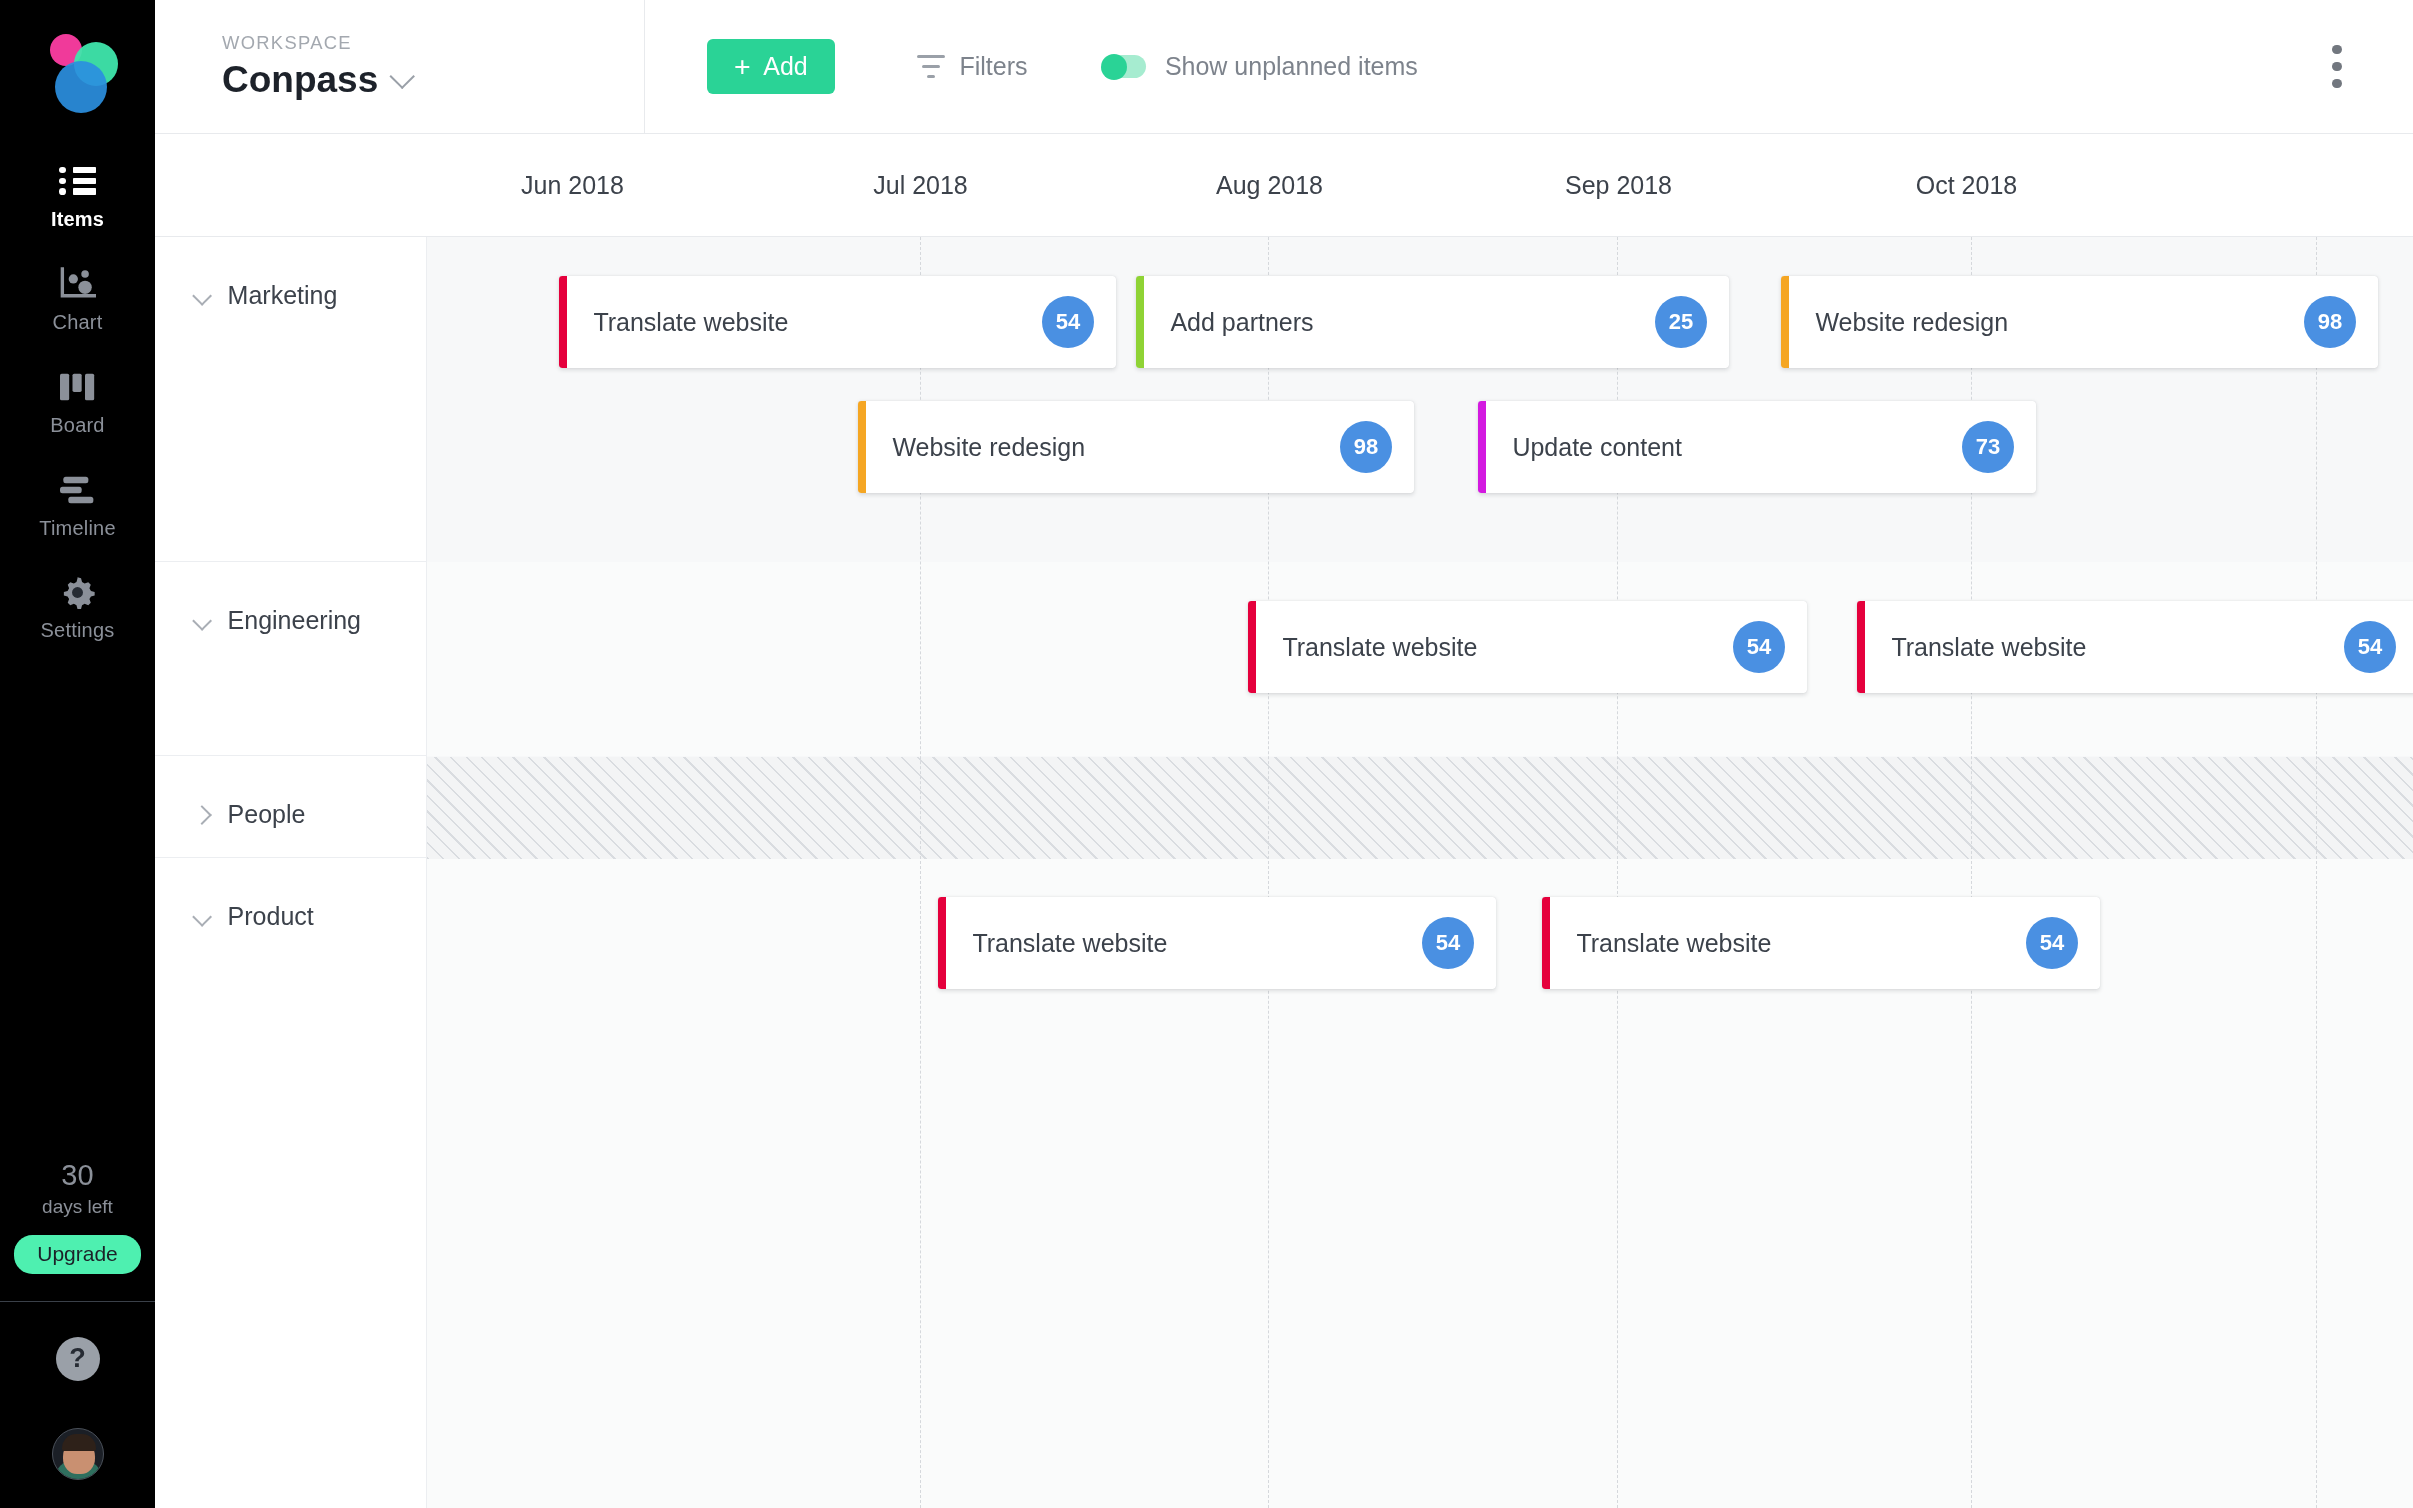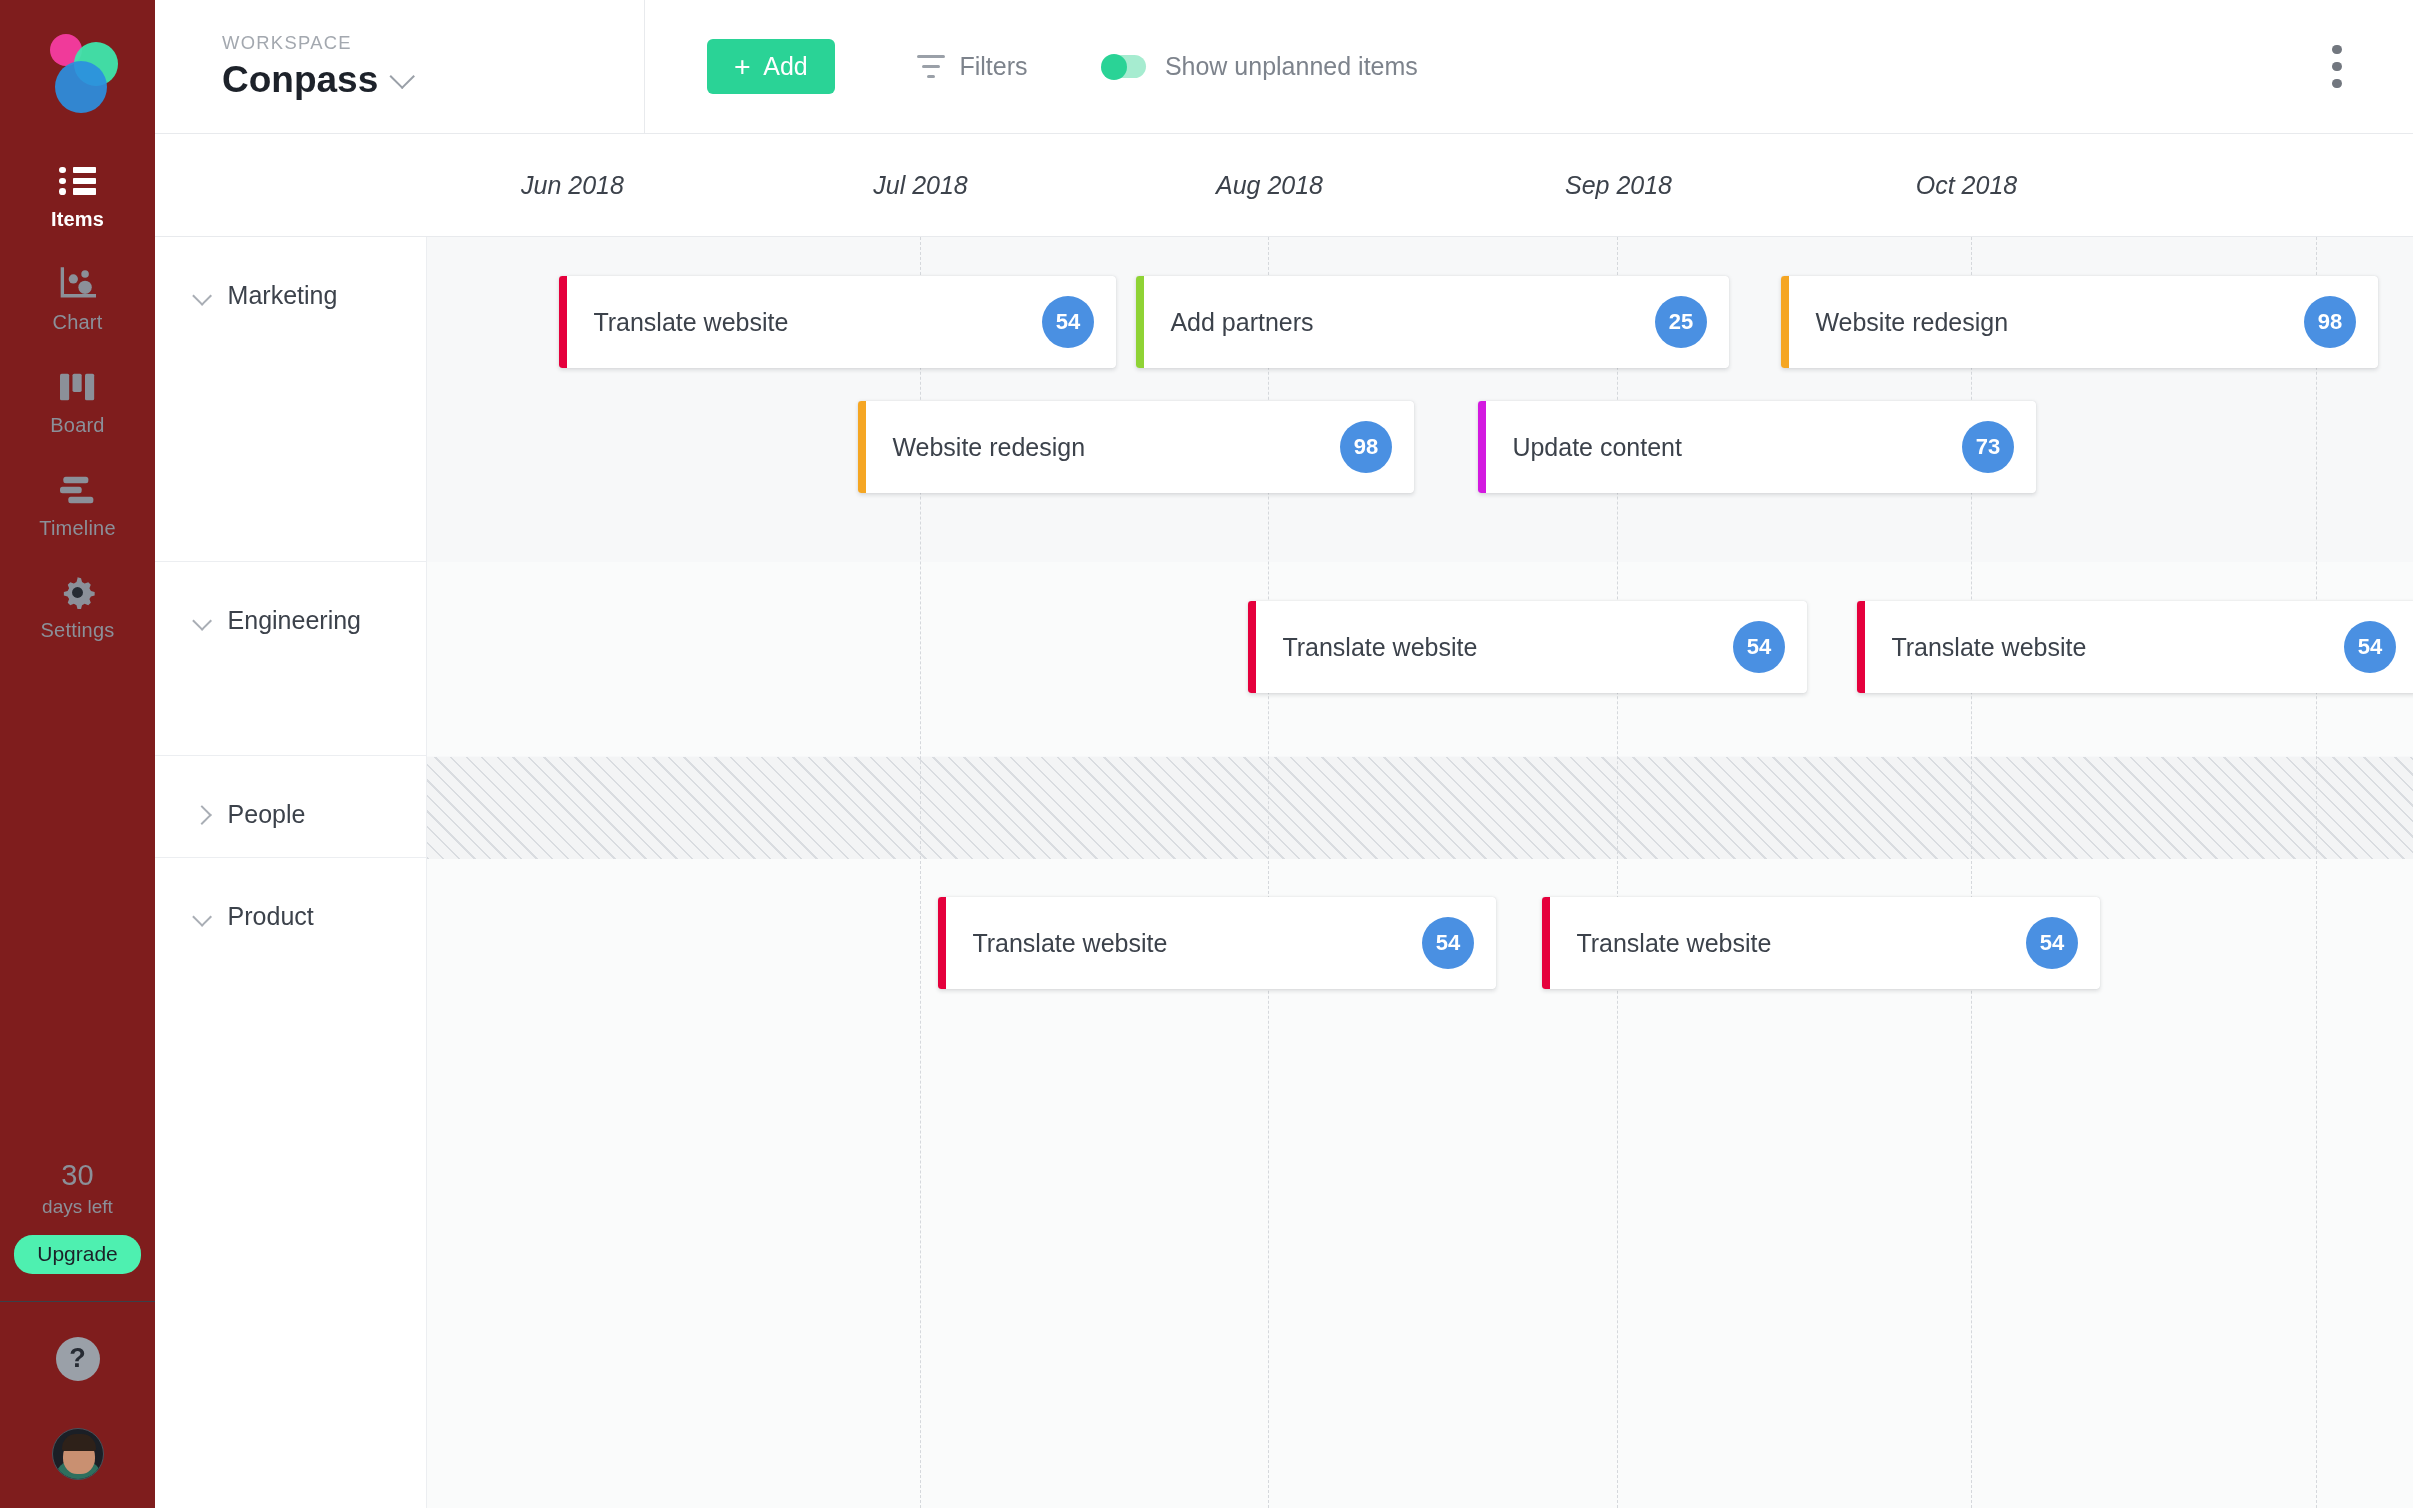--- a/index.html
+++ b/index.html
@@ -8,21 +8,21 @@
   body {
     font-family:"Liberation Sans", sans-serif;
     background:#ffffff;
     -webkit-font-smoothing:antialiased;
   }
   .app { display:flex; width:2413px; height:1508px; }
 
   
   .sidebar {
     width:155px; min-width:155px; height:1508px;
-    background:#7f1d1d;
+    background:#000000;
     display:flex; flex-direction:column; align-items:center;
     position:relative;
   }
   .logo { margin-top:32px; width:75px; height:59px; position:relative; }
   .logo .c { position:absolute; border-radius:50%; }
   .logo .c1 { width:32px; height:32px; background:#f03a9a; left:10px;  top:1.7px;  }
   .logo .c2 { width:44px; height:44px; background:#3fe6ac; left:34px;  top:10px; opacity:.95; }
   .logo .c3 { width:52px; height:52px; background:#2b8fe0; left:15px;  top:28.5px; opacity:.92; }
 
   .nav { margin-top:52px; width:100%; display:flex; flex-direction:column; align-items:center; }
@@ -109,21 +109,21 @@
   .toggle-lbl { font-size:25px; color:#7d838c; }
 
   .kebab { margin-left:auto; margin-right:54px; width:44px; height:52px;
            display:flex; flex-direction:column; align-items:center; justify-content:center;
            gap:7.5px; cursor:pointer; }
   .kebab i { width:9.2px; height:9.2px; border-radius:50%; background:#72777f; display:block; }
 
   
   .month-header { height:102px; min-height:102px; display:flex; position:relative; background:#fff; }
   .mh-spacer { width:272px; min-width:272px; }
-  .mh-track { flex:1; position:relative;font-style:italic; }
+  .mh-track { flex:1; position:relative; }
   .month-cell { position:absolute; top:0; height:102px; display:flex;
                 align-items:center; justify-content:center; font-size:25px; color:#3c424b; }
 
   
   .grid { flex:1; display:flex; overflow:hidden; position:relative; border-top:0.8px solid #e8eaed; }
   .rowlabels { width:272px; min-width:272px; background:#fff; position:relative; z-index:3;
                border-right:0.8px solid #eceef1; }
   .rowlabel { display:flex; align-items:flex-start; padding-top:44px; padding-left:40px;
               box-sizing:border-box; cursor:pointer; border-bottom:0.8px solid #eceef1; }
   .rowlabel:last-child { border-bottom:none; }

